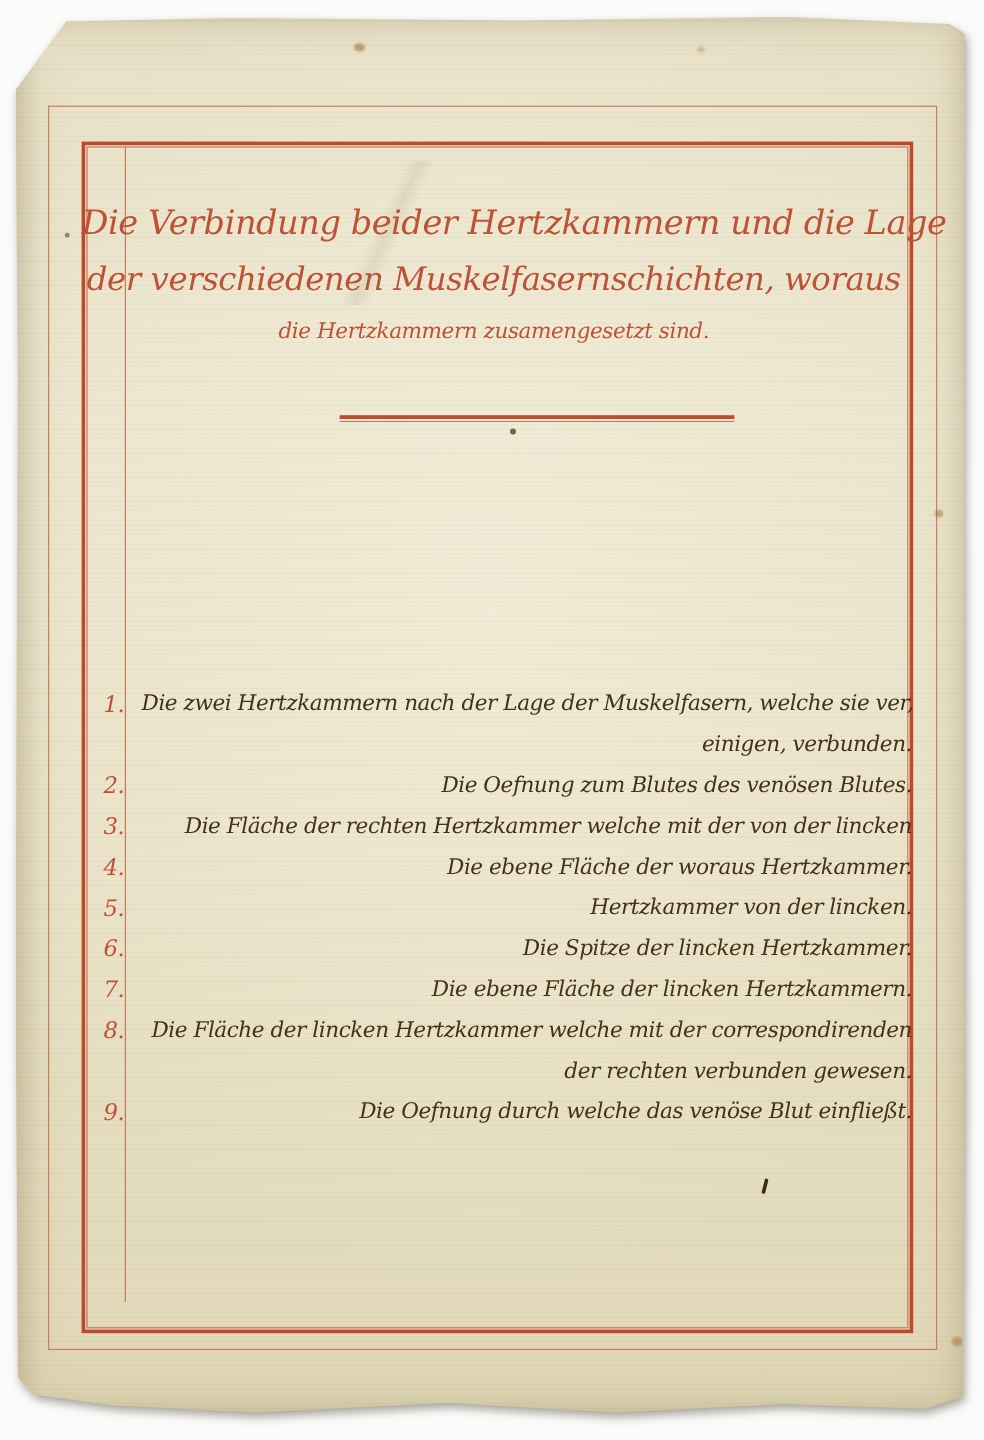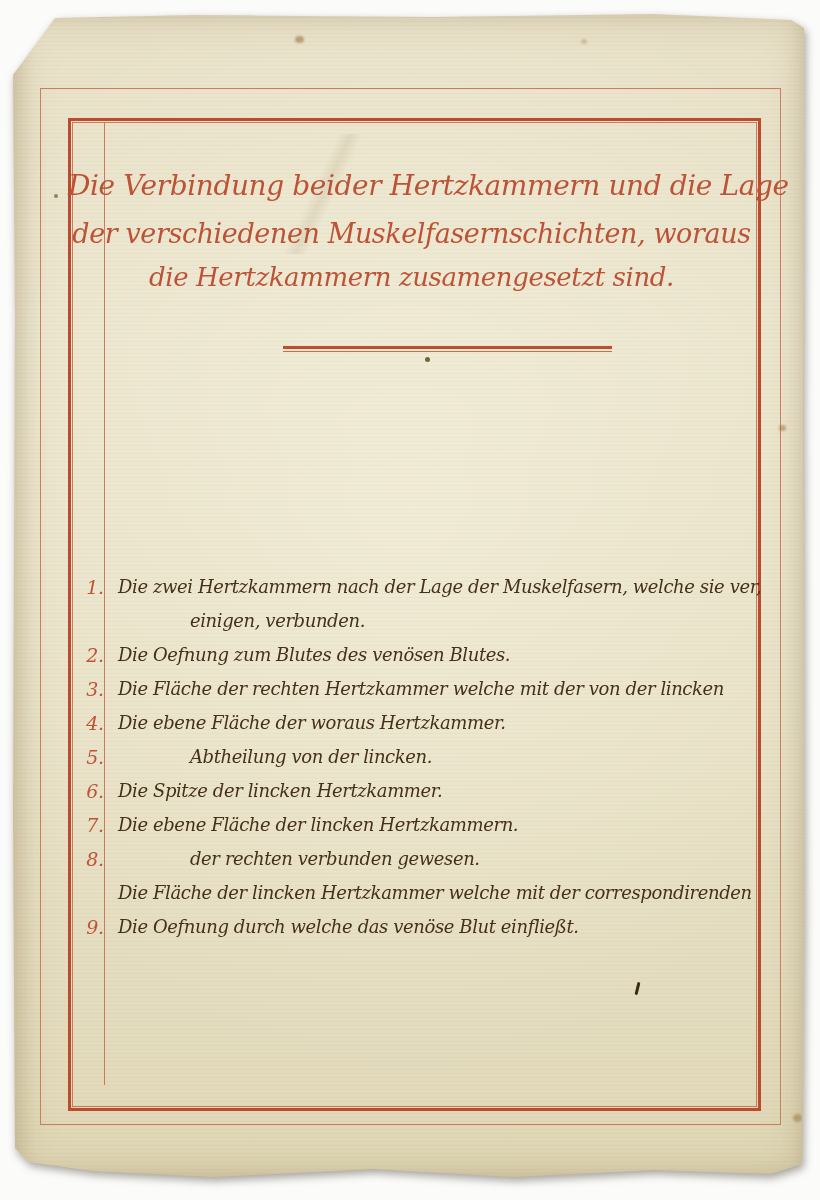--- a/index.html
+++ b/index.html
@@ -59,21 +59,21 @@
   .title-block {
     position: absolute; left: 55px; top: 148px; width: 687px;
     text-align: center;
     color: #bd5336;
     font-style: italic;
     letter-spacing: -0.4px;
     white-space: nowrap;
   }
   .t1 { font-size: 28px; line-height: 48px; }
   .t2 { font-size: 27px; line-height: 48px; }
-  .t3 { font-size: 26px; line-height: 38px; }
+  .t3 { font-size: 18px; line-height: 38px; }
   .t4 { font-size: 23px; line-height: 42px; }
 
   .title-rule {
     position: absolute; left: 270px; top: 332px; width: 329px; height: 7px;
     background: linear-gradient(180deg,
       #bc4f32 0px, #bc4f32 3px,
       rgba(0,0,0,0) 3px, rgba(0,0,0,0) 5px,
       #c96c4d 5px, #c96c4d 6px,
       rgba(0,0,0,0) 6px);
   }
@@ -86,21 +86,21 @@
     letter-spacing: -0.4px;
     color: #453119;
   }
   .list-item { position: relative; }
   .item-number {
     position: absolute; left: -38px; top: 0; width: 30px;
     text-align: center;
     color: #bf5136;
     font-size: 19px;
   }
-  .item-line { white-space: nowrap; }
+  .item-line { white-space: nowrap; text-align: right; }
   .item-line.cont { padding-left: 72px; }
 
   
   .spot { position: absolute; border-radius: 50%; filter: blur(1px); }
   .spot-a { left: 282px; top: 22px;  width: 9px;  height: 7px; background: rgba(150,105,45,0.55); }
   .spot-b { left: 568px; top: 25px;  width: 6px;  height: 5px; background: rgba(150,105,45,0.30); }
   .spot-c { left: 766px; top: 411px; width: 7px;  height: 6px; background: rgba(150,105,45,0.50); }
   .spot-d { left: 412px; top: 343px; width: 5px;  height: 5px; background: rgba(95,80,25,0.85); filter: blur(0.4px); }
   .spot-e { left: 405px; top: 1160px; width: 13px; height: 8px; background: rgba(150,105,45,0.40); }
   .spot-f { left: 780px; top: 1100px; width: 9px; height: 8px; background: rgba(150,105,45,0.45); }
@@ -149,34 +149,34 @@
           <div class="list-item">
             <span class="item-number">3.</span>
             <div class="item-line">Die Fläche der rechten Hertzkammer welche mit der von der lincken</div>
           </div>
           <div class="list-item">
             <span class="item-number">4.</span>
             <div class="item-line">Die ebene Fläche der woraus Hertzkammer.</div>
           </div>
           <div class="list-item">
             <span class="item-number">5.</span>
-            <div class="item-line cont">Abtheilung von der lincken.</div>
+            <div class="item-line cont">Hertzkammer von der lincken.</div>
           </div>
           <div class="list-item">
             <span class="item-number">6.</span>
             <div class="item-line">Die Spitze der lincken Hertzkammer.</div>
           </div>
           <div class="list-item">
             <span class="item-number">7.</span>
             <div class="item-line">Die ebene Fläche der lincken Hertzkammern.</div>
           </div>
           <div class="list-item">
             <span class="item-number">8.</span>
+            <div class="item-line">Die Fläche der lincken Hertzkammer welche mit der correspondirenden</div>
             <div class="item-line cont">der rechten verbunden gewesen.</div>
-            <div class="item-line">Die Fläche der lincken Hertzkammer welche mit der correspondirenden</div>
           </div>
           <div class="list-item">
             <span class="item-number">9.</span>
             <div class="item-line">Die Oefnung durch welche das venöse Blut einfließt.</div>
           </div>
         </div>
 
       <div class="spot spot-a"></div>
       <div class="spot spot-b"></div>
       <div class="spot spot-c"></div>

